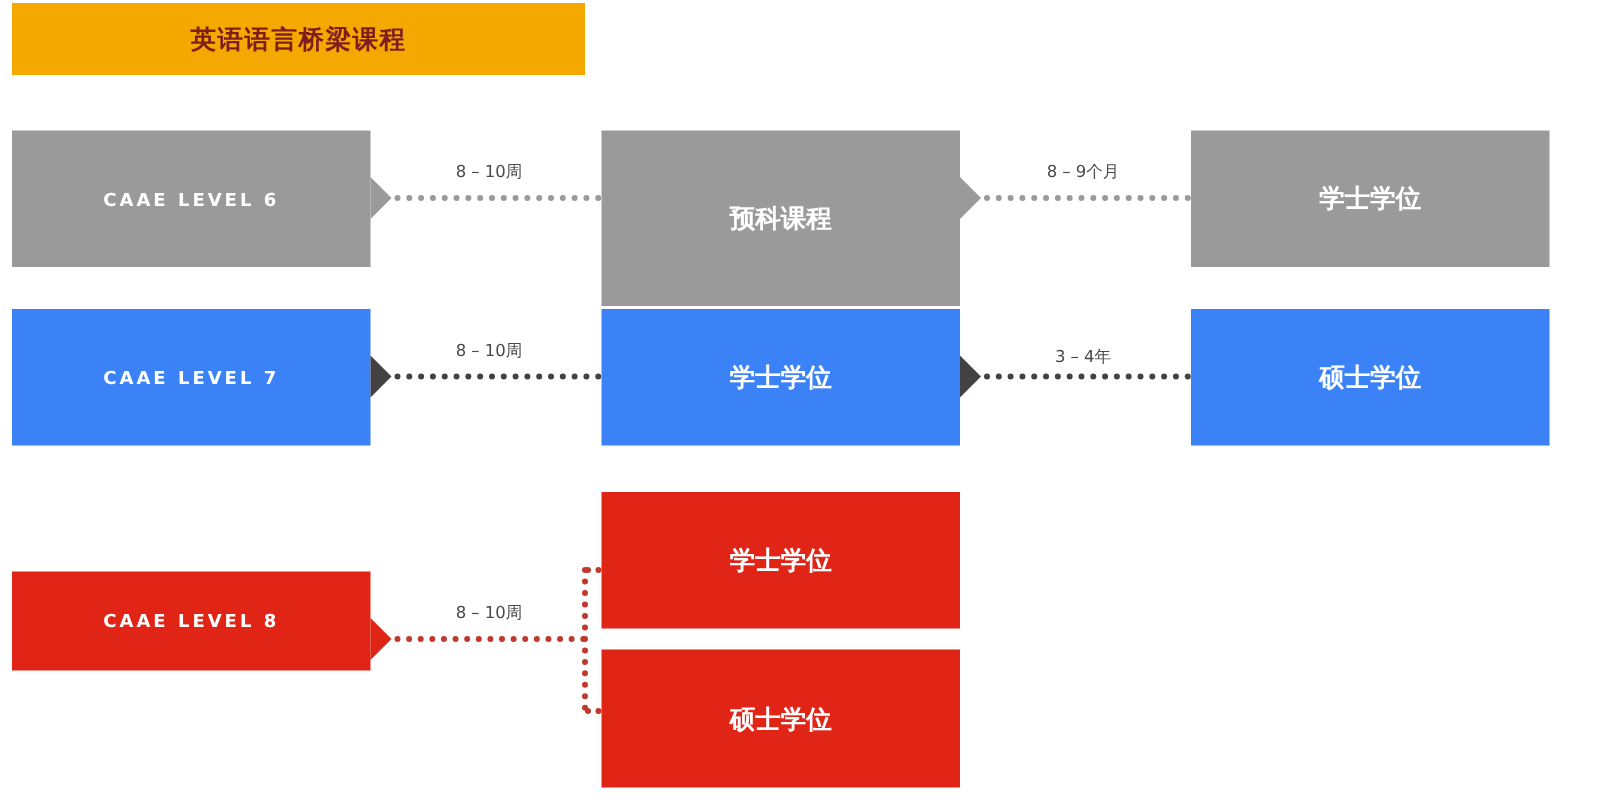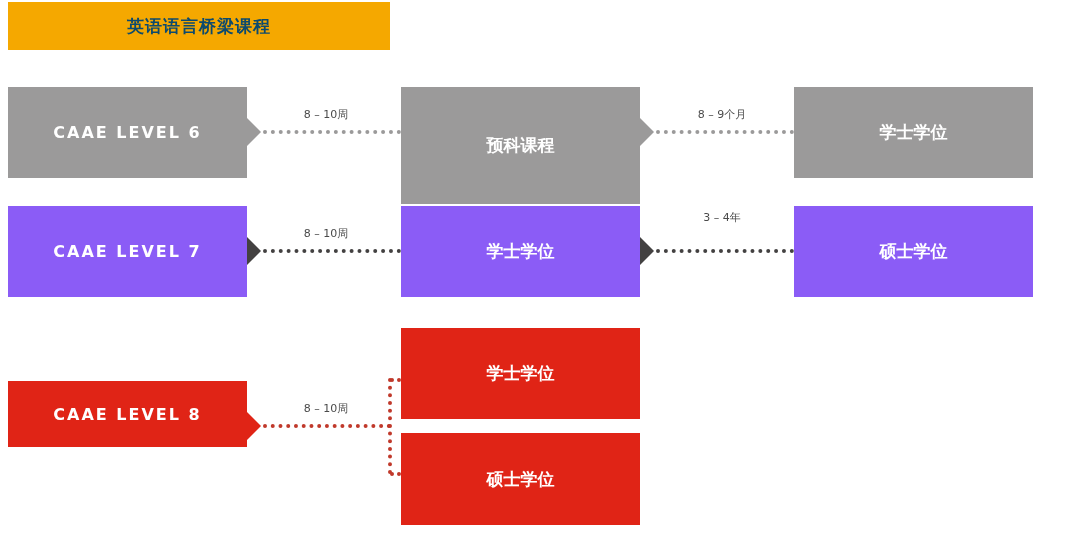--- a/index.html
+++ b/index.html
@@ -1,24 +1,24 @@
 <!DOCTYPE html>
 <html><head>
 <meta charset="utf-8">
 <style>
   html, body { margin:0; padding:0; }
   body { width:1080px; height:533px; background:#ffffff; position:relative; overflow:hidden;
          font-family:"DejaVu Sans", sans-serif; }
   .abs { position:absolute; }
-  .header { left:8px; top:2px; width:382px; height:48px; background:#F5A800; color:#0c4a6e;
+  .header { left:8px; top:2px; width:382px; height:48px; background:#F5A800; color:#7f1d1d;
             display:flex; align-items:center; justify-content:center; font-weight:bold; font-size:17px; letter-spacing:1px; }
   .box { display:flex; align-items:center; justify-content:center; color:#fff; font-weight:bold; font-size:17px; }
-  .lvl { letter-spacing:2px; font-size:16px; }
+  .lvl { letter-spacing:2px; font-size:12px; }
   .gray { background:#9B9A9A; }
-  .dark { background:#8b5cf6; }
+  .dark { background:#3b82f6; }
   .red  { background:#E02416; }
   .notch { width:0; height:0; border-top:14px solid transparent; border-bottom:14px solid transparent; border-left:14px solid; }
   .dots { height:0; border-top:4px dotted; }
   .vdots { width:0; border-left:4px dotted; }
   .lbl { font-size:11px; color:#4a4a4a; text-align:center; }
 </style>
 </head>
 <body>
 
 <div class="abs header">英语语言桥梁课程</div>
@@ -33,21 +33,21 @@
 <div class="abs lbl" style="left:660px;top:107px;width:124px;">8 – 9个月</div>
 <div class="abs box gray" style="left:794px;top:87px;width:239px;height:91px;">学士学位</div>
 
 <div class="abs box dark lvl" style="left:8px;top:206px;width:239px;height:91px;">CAAE LEVEL 7</div>
 <div class="abs notch" style="left:247px;top:237px;border-left-color:#434141;"></div>
 <div class="abs dots" style="left:263px;top:249px;width:138px;border-top-color:#434141;"></div>
 <div class="abs lbl" style="left:270px;top:226px;width:112px;">8 – 10周</div>
 <div class="abs box dark" style="left:401px;top:206px;width:239px;height:91px;">学士学位</div>
 <div class="abs notch" style="left:640px;top:237px;border-left-color:#434141;"></div>
 <div class="abs dots" style="left:656px;top:249px;width:138px;border-top-color:#434141;"></div>
-<div class="abs lbl" style="left:660px;top:210px;width:124px;">3 – 4年</div>
+<div class="abs lbl" style="left:660px;top:230px;width:124px;">3 – 4年</div>
 <div class="abs box dark" style="left:794px;top:206px;width:239px;height:91px;">硕士学位</div>
 
 <div class="abs box red lvl" style="left:8px;top:381px;width:239px;height:66px;">CAAE LEVEL 8</div>
 <div class="abs notch" style="left:247px;top:412px;border-left-color:#E02416;"></div>
 <div class="abs dots" style="left:263px;top:424px;width:128px;border-top-color:#C0392B;"></div>
 <div class="abs lbl" style="left:270px;top:401px;width:112px;">8 – 10周</div>
 <div class="abs vdots" style="left:388px;top:378px;height:96px;border-left-color:#C0392B;"></div>
 <div class="abs dots" style="left:390px;top:378px;width:11px;border-top-color:#C0392B;"></div>
 <div class="abs dots" style="left:390px;top:472px;width:11px;border-top-color:#C0392B;"></div>
 <div class="abs box red" style="left:401px;top:328px;width:239px;height:91px;">学士学位</div>

